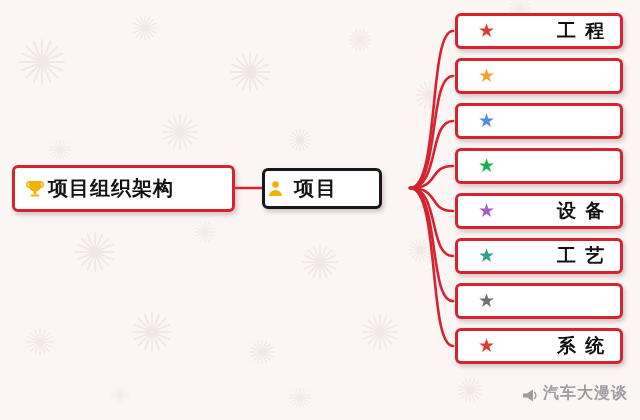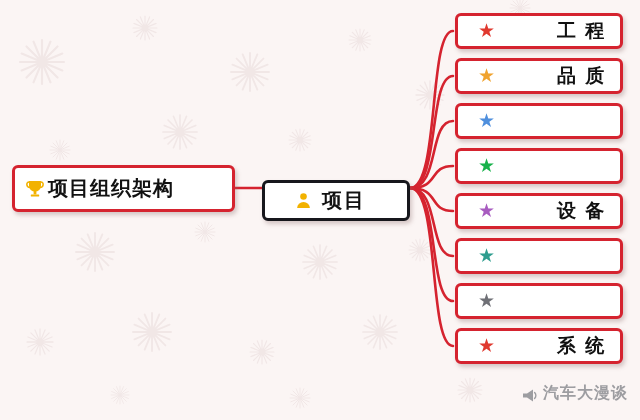--- a/index.html
+++ b/index.html
@@ -27,23 +27,23 @@
   }
   #root-node{
     left:12px;top:165px;width:223px;height:47px;
     border:3px solid var(--red,#d5232f);
     padding-left:10px;gap:3px;
   }
   #root-node .nlabel{
     font-size:20px;font-weight:700;color:var(--text,#111);letter-spacing:1px;white-space:nowrap;
   }
   #center-node{
-    left:262px;top:180px;width:148px;height:41px;
+    left:262px;top:168px;width:120px;height:41px;
     border:3px solid var(--center-border,#17171c);
-    padding-left:30px;gap:10px;
+    padding-left:2px;gap:10px;
   }
   #center-node .nlabel{
     font-size:20px;font-weight:700;color:var(--text,#111);letter-spacing:2px;
   }
   .branch{
     left:455px;width:168px;height:36px;
     border:3px solid var(--red,#d5232f);
     padding-left:20px;gap:20px;
   }
   .branch .blabel{
@@ -127,34 +127,34 @@
     </span>
     <span class="nlabel">项目</span>
   </div>
 
   <div class="node branch b0">
     <span class="star" style="color: rgb(224, 57, 47);">★</span>
     <span class="blabel">工 程</span>
   </div>
   <div class="node branch b1">
     <span class="star" style="color: rgb(240, 163, 47);">★</span>
-    <span class="blabel">品 质</span>
   </div>
   <div class="node branch b2">
     <span class="star" style="color: rgb(79, 143, 221);">★</span>
   </div>
   <div class="node branch b3">
     <span class="star" style="color: rgb(24, 178, 75);">★</span>
   </div>
   <div class="node branch b4">
     <span class="star" style="color: rgb(168, 92, 192);">★</span>
     <span class="blabel">设 备</span>
   </div>
   <div class="node branch b5">
     <span class="star" style="color: rgb(47, 157, 143);">★</span>
+    <span class="blabel">工 艺</span>
   </div>
   <div class="node branch b6">
     <span class="star" style="color: rgb(111, 112, 118);">★</span>
   </div>
   <div class="node branch b7">
     <span class="star" style="color: rgb(224, 57, 47);">★</span>
     <span class="blabel">系 统</span>
   </div>
 
   <div id="watermark">

